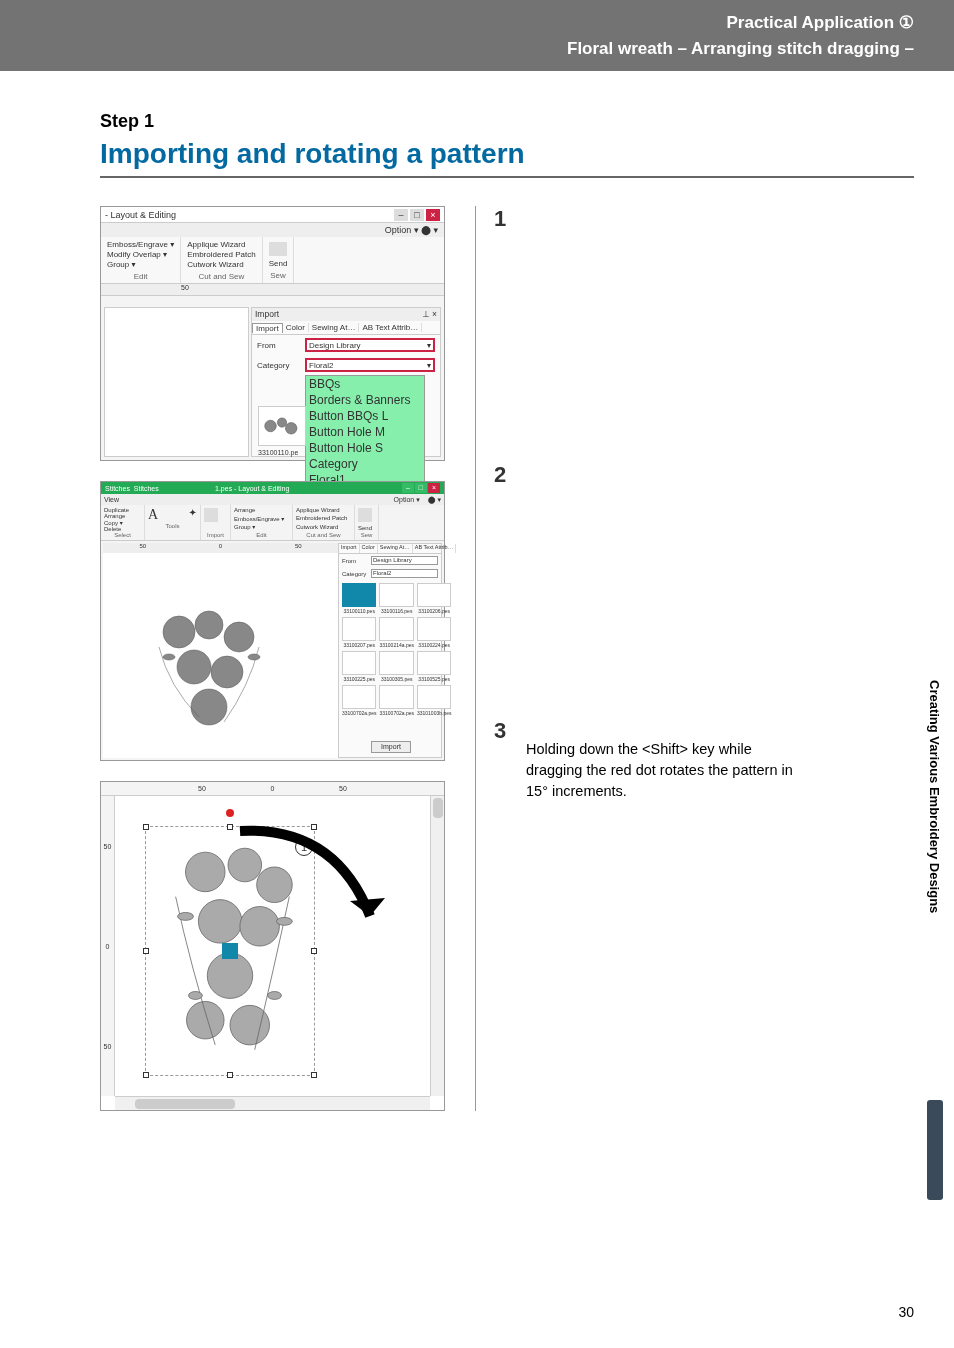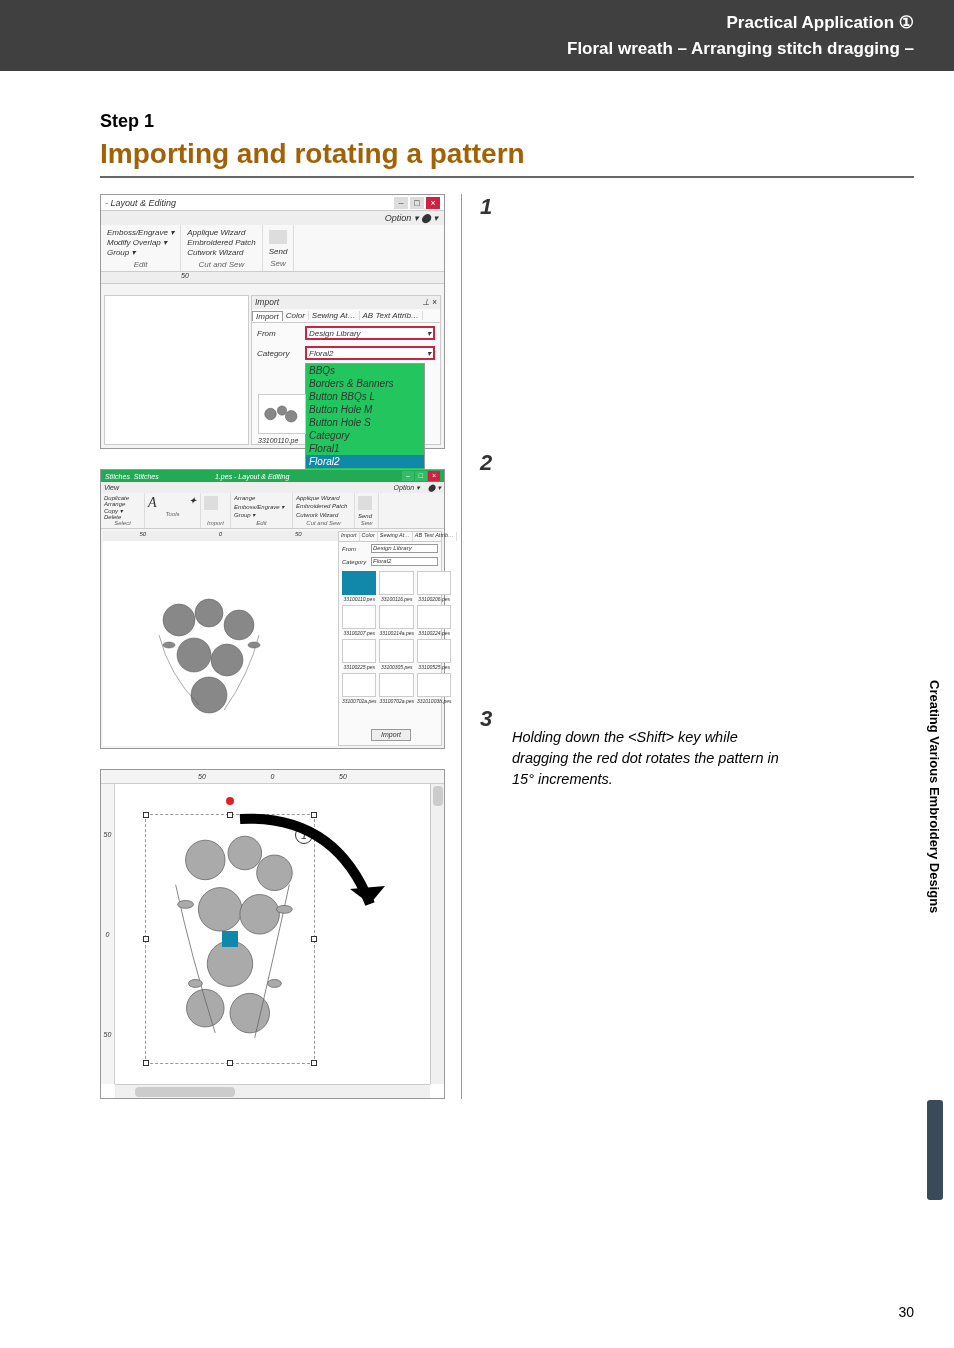--- a/index.html
+++ b/index.html
@@ -4,46 +4,45 @@
   <style>
     * { margin: 0; padding: 0; box-sizing: border-box; }
     body {
       font-family: Arial, Helvetica, sans-serif;
       width: 954px;
       height: 1348px;
       background: #fff;
       position: relative;
     }
     .header-bar {
-      background: #404040;
+      background: #737373;
       color: #fff;
       padding: 10px 40px 10px 0;
       text-align: right;
       font-size: 17px;
       line-height: 1.5;
     }
     .header-bar .line1 { font-weight: bold; }
     .header-bar .line2 { font-weight: bold; }
     .circled { display:inline-block; }
     .content {
       padding: 40px 40px 0 100px;
     }
     .step-label { font-size: 18px; font-weight: bold; margin-bottom: 6px; }
     .main-title {
       font-size: 28px;
       font-weight: bold;
-      color: #a16207;
+      color: #0369a1;
       border-bottom: 2px solid #666;
       padding-bottom: 6px;
-      margin-bottom: 16px;
+      margin-bottom: 28px;
     }
     .body-area {
       display: flex;
-      gap: 16px;
-      font-style: italic;
+      gap: 30px;
     }
     .left-col { width: 345px; display: flex; flex-direction: column; gap: 20px; }
     .right-col { width: 320px; position: relative; border-left: 1px solid #999; padding-left: 18px; }
     .instruction {
       display: flex;
       gap: 14px;
       margin-bottom: 230px;
     }
     .instruction:last-child { margin-bottom: 0; }
     .instruction .num {
@@ -77,21 +76,21 @@
     .ss1 .sendico { width:18px;height:14px;background:#ddd;margin:2px 0; }
     .ss1 .canvas { position:absolute; left:3px; top:100px; width:145px; height:150px; background:#fff; border:1px solid #ccc; }
     .ss1 .ipanel { position:absolute; right:3px; top:100px; width:190px; height:150px; background:#fafafa; border:1px solid #ccc; }
     .ss1 .ipanel .ihead { height:13px; background:#eee; padding:0 3px; font-size:8.5px; line-height:13px;}
     .ss1 .ipanel .tabs { display:flex; font-size:8px; height:14px; align-items:center; border-bottom:1px solid #ccc;}
     .ss1 .ipanel .tabs span { padding:0 3px; border-right:1px solid #ddd; white-space:nowrap;}
     .ss1 .ipanel .tabs span:first-child { background:#fff; border:1px solid #999; border-bottom:none;}
     .ss1 .formrow { display:flex; align-items:center; padding:3px 5px; gap:6px; }
     .ss1 .formrow label { width:42px; font-size:8px; }
     .ss1 .formrow .sel { flex:1; border:2px solid #c24; height:14px; background:#fff; font-size:8px; padding:0 2px; line-height:12px; display:flex; justify-content:space-between;}
-    .ss1 .dropdown { margin-left:53px; width:120px; background:#22c55e; border:1px solid #999; font-size:10px; }
+    .ss1 .dropdown { margin-left:53px; width:120px; background:#86efac; border:1px solid #999; font-size:12px; }
     .ss1 .dropdown div { padding:1px 3px; }
     .ss1 .dropdown .selopt { background:#18a; color:#fff; }
     .ss1 .thumbzone { position:absolute; left:6px; bottom:10px; width:48px; height:40px; background:#fff; border:1px solid #ccc; }
     .ss1 .thumblbl { position:absolute; left:6px; bottom:0; font-size:7px; }
 
     
     .ss2 { height: 280px; width: 345px; }
     .ss2 .topbar { height:12px; background:#2a5; display:flex; font-size:7px; color:#fff; align-items:center; padding:0 4px;}
     .ss2 .topbar .tlt{margin:0 auto;}
     .ss2 .winx { margin-left:auto; display:flex; gap:1px;}

